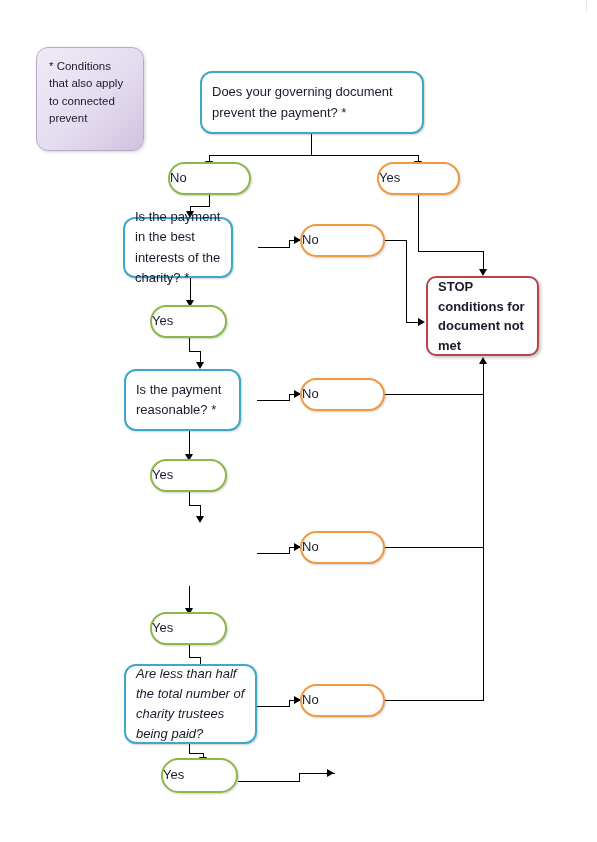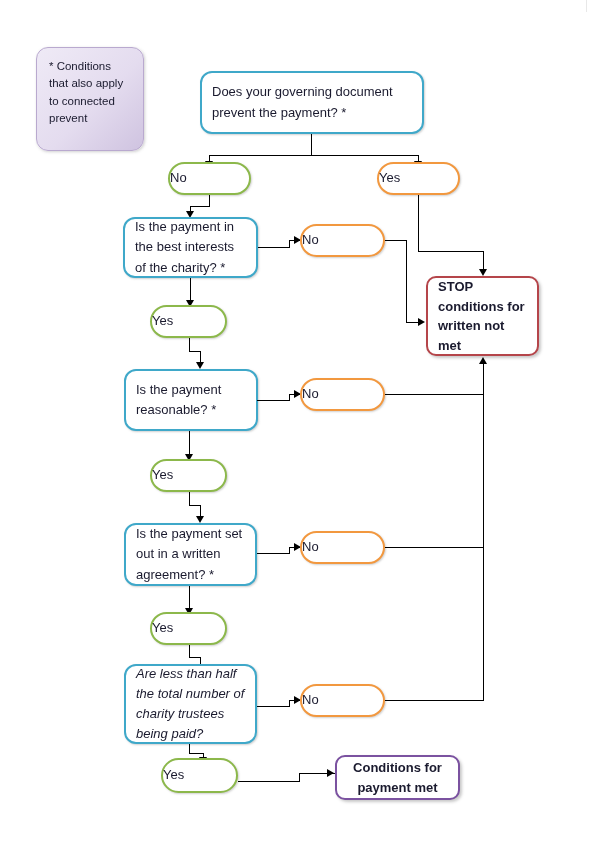--- a/index.html
+++ b/index.html
@@ -149,24 +149,24 @@
   <div class="conn h-line" style="left:190px; top:206px; width:20px;"></div>
   <div class="conn v-line" style="left:190px; top:206px; height:6px;"></div>
   <div class="arrow arrow-down" style="left:186px; top:211px;"></div>
 
   <div class="conn v-line" style="left:418px; top:195px; height:57px;"></div>
   <div class="conn h-line" style="left:418px; top:251px; width:66px;"></div>
   <div class="conn v-line" style="left:483px; top:251px; height:22px;"></div>
   <div class="arrow arrow-down" style="left:479px; top:269px;"></div>
 
   <div class="node terminal-stop" style="left:426px; top:276px; width:113px; height:80px; line-height:1.5;">
-    <span class="txt">STOP conditions for written not met</span>
-  </div>
-
-  <div class="node question" style="left:123px; top:217px; width:135px; height:61px;">
+    <span class="txt">STOP conditions for document not met</span>
+  </div>
+
+  <div class="node question" style="left:123px; top:217px; width:110px; height:61px;">
     <span class="txt">Is the payment in the best interests of the charity? *</span>
   </div>
 
   <div class="conn h-line" style="left:258px; top:247px; width:32px;"></div>
   <div class="conn v-line" style="left:289px; top:240px; height:8px;"></div>
   <div class="conn h-line" style="left:289px; top:240px; width:12px;"></div>
   <div class="arrow arrow-right" style="left:294px; top:236px;"></div>
 
   <div class="node answer-no-orange" style="left:300px; top:224px; width:85px; height:33px;">
     <span class="txt">No</span>
@@ -182,21 +182,21 @@
 
   <div class="node answer-yes-green" style="left:150px; top:305px; width:77px; height:33px;">
     <span class="txt">Yes</span>
   </div>
 
   <div class="conn v-line" style="left:189px; top:338px; height:14px;"></div>
   <div class="conn h-line" style="left:189px; top:351px; width:12px;"></div>
   <div class="conn v-line" style="left:200px; top:351px; height:12px;"></div>
   <div class="arrow arrow-down" style="left:196px; top:362px;"></div>
 
-  <div class="node question" style="left:124px; top:369px; width:134px; height:62px;">
+  <div class="node question" style="left:124px; top:369px; width:117px; height:62px;">
     <span class="txt">Is the payment reasonable? *</span>
   </div>
 
   <div class="conn h-line" style="left:257px; top:400px; width:33px;"></div>
   <div class="conn v-line" style="left:289px; top:394px; height:7px;"></div>
   <div class="conn h-line" style="left:289px; top:394px; width:12px;"></div>
   <div class="arrow arrow-right" style="left:294px; top:390px;"></div>
 
   <div class="node answer-no-orange" style="left:300px; top:378px; width:85px; height:33px;">
     <span class="txt">No</span>
@@ -209,23 +209,20 @@
 
   <div class="node answer-yes-green" style="left:150px; top:459px; width:77px; height:33px;">
     <span class="txt">Yes</span>
   </div>
 
   <div class="conn v-line" style="left:189px; top:492px; height:14px;"></div>
   <div class="conn h-line" style="left:189px; top:505px; width:12px;"></div>
   <div class="conn v-line" style="left:200px; top:505px; height:12px;"></div>
   <div class="arrow arrow-down" style="left:196px; top:516px;"></div>
 
-  <div class="node question" style="left:124px; top:523px; width:133px; height:63px;">
-    <span class="txt">Is the payment set out in a written agreement? *</span>
-  </div>
 
   <div class="conn h-line" style="left:257px; top:553px; width:33px;"></div>
   <div class="conn v-line" style="left:289px; top:547px; height:7px;"></div>
   <div class="conn h-line" style="left:289px; top:547px; width:12px;"></div>
   <div class="arrow arrow-right" style="left:294px; top:543px;"></div>
 
   <div class="node answer-no-orange" style="left:300px; top:531px; width:85px; height:33px;">
     <span class="txt">No</span>
   </div>
 
@@ -268,17 +265,14 @@
 
   <div class="node answer-yes-green" style="left:161px; top:758px; width:77px; height:35px;">
     <span class="txt">Yes</span>
   </div>
 
   <div class="conn h-line" style="left:238px; top:781px; width:62px;"></div>
   <div class="conn v-line" style="left:299px; top:773px; height:9px;"></div>
   <div class="conn h-line" style="left:299px; top:773px; width:36px;"></div>
   <div class="arrow arrow-right" style="left:327px; top:769px;"></div>
 
-  <div class="node terminal-met" style="left:335px; top:755px; width:125px; height:45px; line-height:1.5;">
-    <span class="txt">Conditions for payment met</span>
-  </div>
 
 </div>
 
 </body></html>

